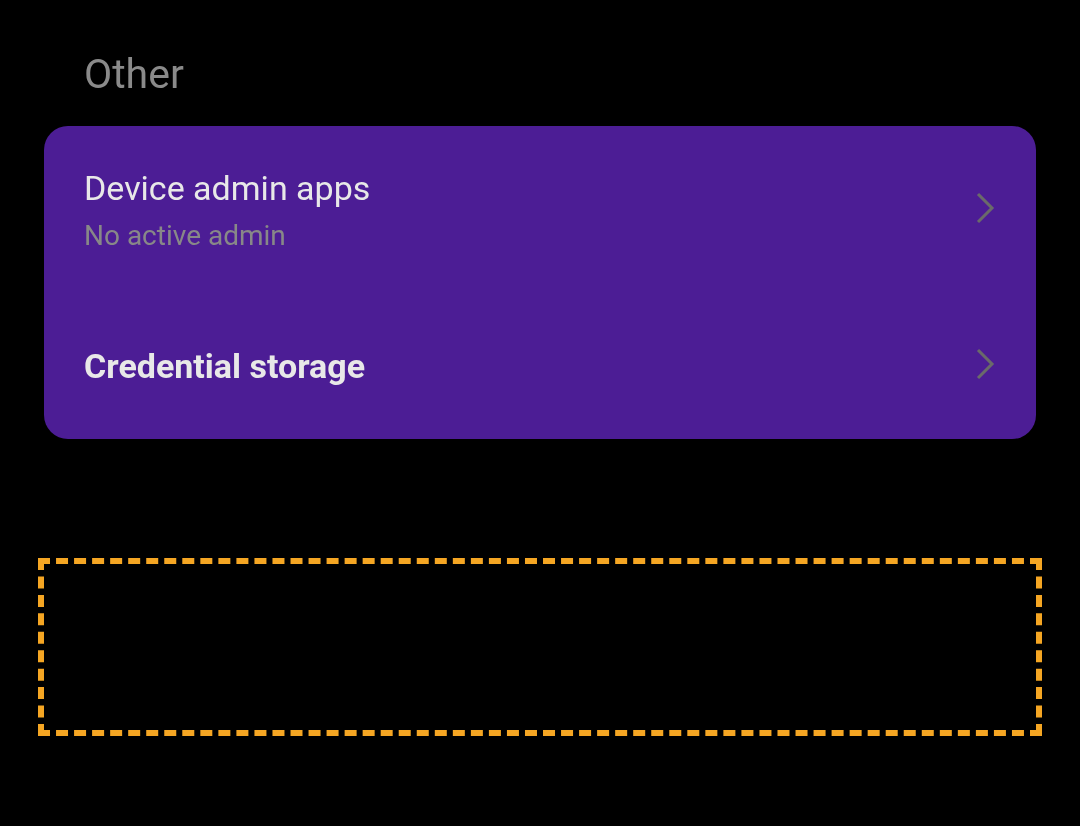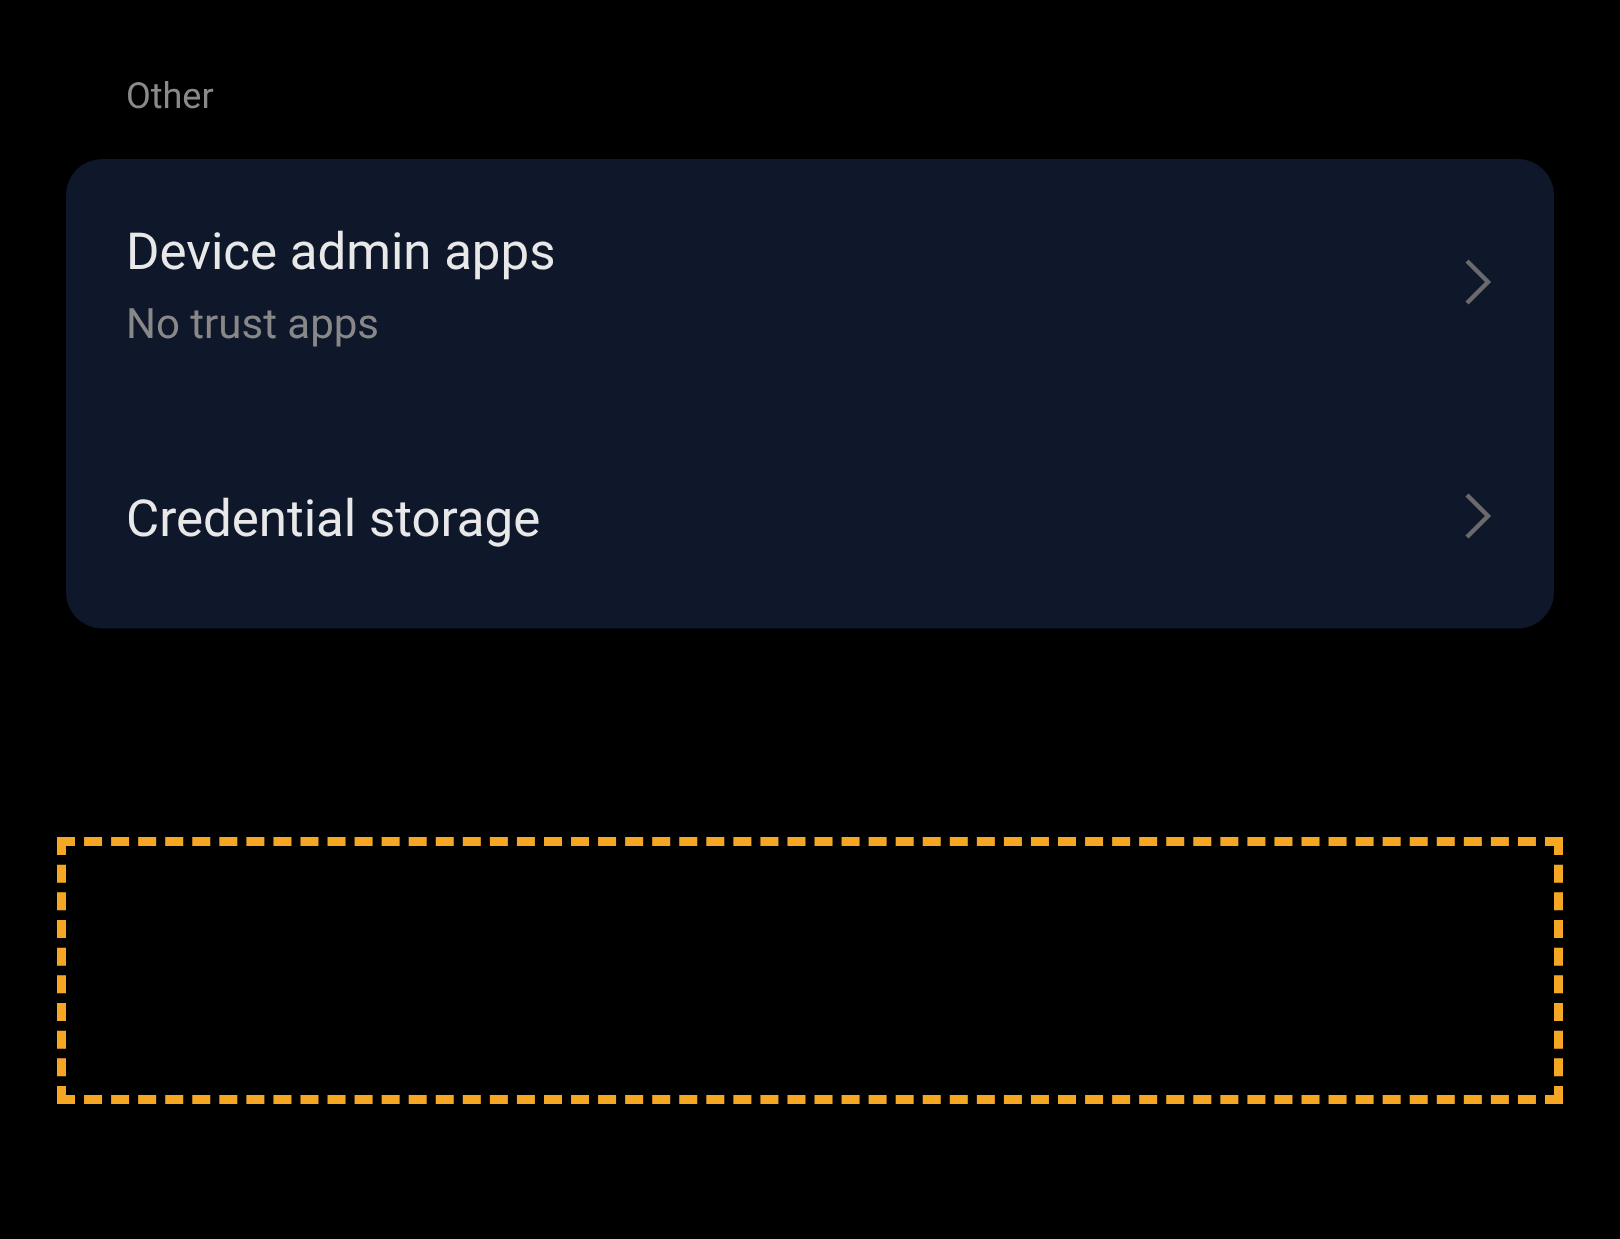--- a/index.html
+++ b/index.html
@@ -10,26 +10,26 @@
     body {
       width: 1080px;
       height: 826px;
       background-color: #000000;
       font-family: -apple-system, BlinkMacSystemFont, "Segoe UI", Roboto, Helvetica, Arial, sans-serif;
       overflow: hidden;
       position: relative;
     }
     .section-header {
       color: #8a8a8a;
-      font-size: 24px;
+      font-size: 41px;
       font-weight: 400;
       padding: 50px 0 28px 84px;
     }
     .settings-panel {
-      background-color: #0f172a;
+      background-color: #4c1d95;
       border-radius: 24px;
       margin: 0 44px;
       overflow: hidden;
     }
     .settings-item {
       display: flex;
       align-items: center;
       justify-content: space-between;
       padding: 42px 40px;
       cursor: pointer;
@@ -45,20 +45,21 @@
       line-height: 1.2;
     }
     .item-subtitle {
       color: #888888;
       font-size: 28px;
       font-weight: 400;
       margin-top: 10px;
     }
     .item-no-subtitle .item-title {
       padding: 10px 0;
+      font-weight: bold;
     }
     .chevron {
       flex-shrink: 0;
     }
     .chevron svg {
       width: 22px;
       height: 36px;
       stroke: #6a6a6a;
       stroke-width: 3;
       fill: none;
@@ -76,21 +77,21 @@
 </head>
 <body>
 
 <div class="section-header">Other</div>
 
 <div class="settings-panel">
 
   <div class="settings-item">
     <div class="item-text">
       <span class="item-title">Device admin apps</span>
-      <span class="item-subtitle">No trust apps</span>
+      <span class="item-subtitle">No active admin</span>
     </div>
     <span class="chevron">
       <svg viewBox="0 0 22 36">
           <polyline points="4,4 18,18 4,32"></polyline>
         </svg>
     </span>
   </div>
 
   <div class="settings-item item-no-subtitle">
     <div class="item-text">

